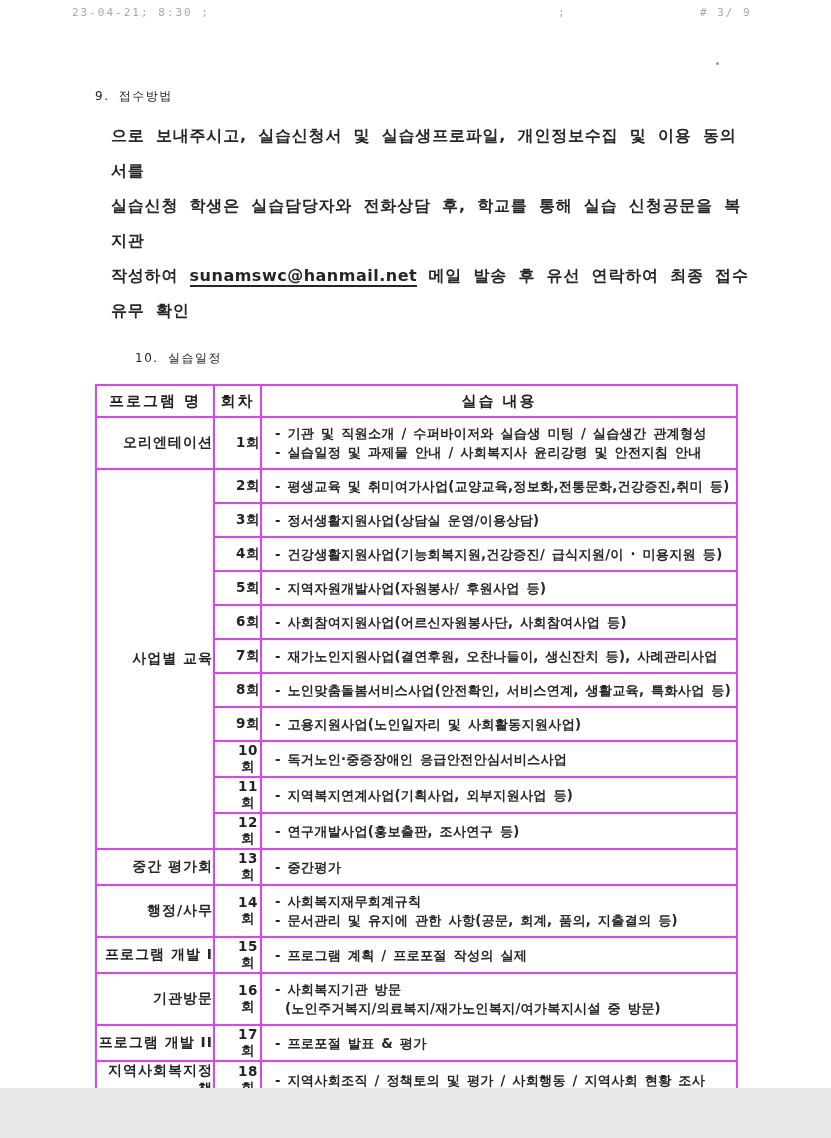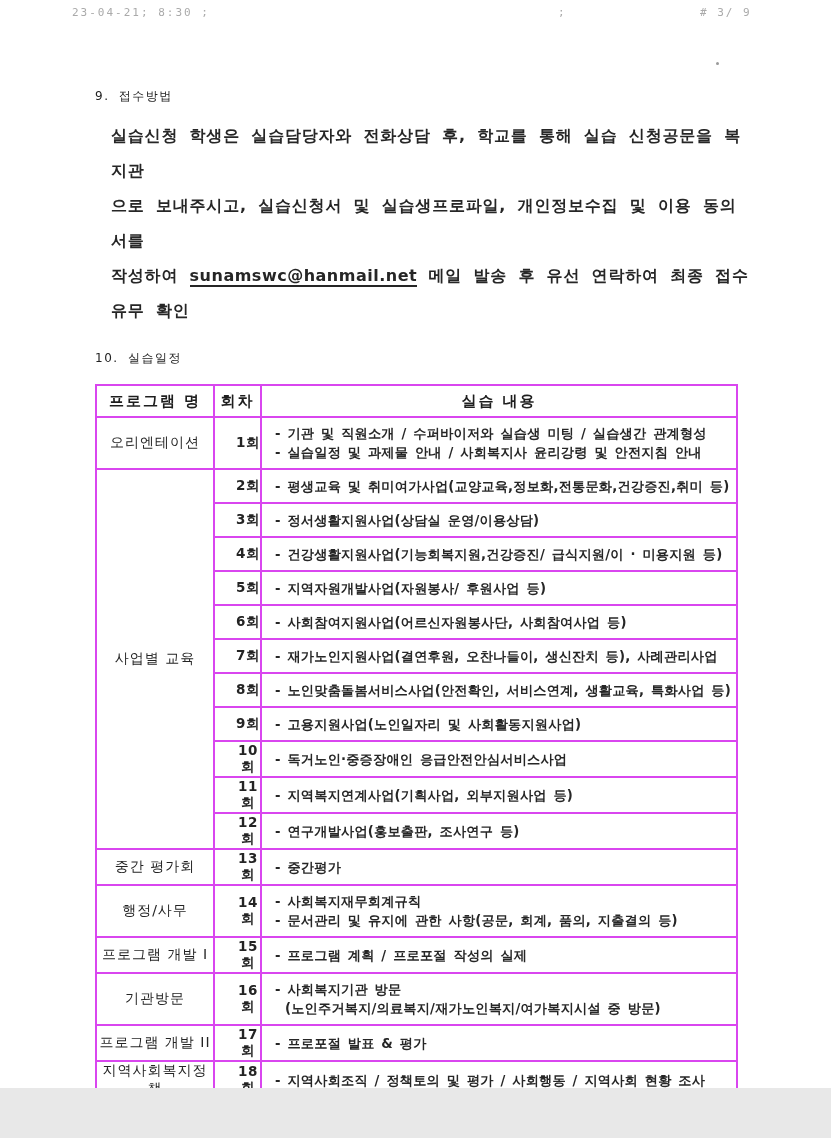--- a/index.html
+++ b/index.html
@@ -42,42 +42,42 @@
     font-size: 16px; font-weight: 700;
     line-height: 35px;
     letter-spacing: 0.8px; word-spacing: 5px;
     color: #262626;
   }
   .intro .email {
     text-decoration: none;
     border-bottom: 2px solid #262626;
     letter-spacing: 0.5px; word-spacing: 0; margin-top: 22px;
   }
-  .heading-schedule { margin-top: 22px; }
+  .heading-schedule { margin-top: 22px; margin-left: 40px; }
   
   table.schedule {
     margin-top: 17px;
     border-collapse: collapse;
     table-layout: fixed;
     width: 641px;
   }
   table.schedule th, table.schedule td {
     border: 2px solid #d946ef;
     vertical-align: middle;
   }
   table.schedule th {
     height: 32px;
     font-size: 15px; font-weight: 700;
     letter-spacing: 2px;
     text-align: center;
     color: #1e1e1e;
   }
   td.c-prog {
-    text-align: center;
-    font-size: 14px; font-weight: 400;
+    text-align: right;
+    font-size: 14px; font-weight: 700;
     letter-spacing: 1px;
     color: #242424;
   }
   td.c-no {
     text-align: center;
     font-size: 13.5px; font-weight: 700;
     letter-spacing: 0.5px;
     color: #242424;
     padding-left: 21px;
   }
@@ -108,22 +108,22 @@
     <span class="fax-center">;</span>
     <span class="fax-right"># 3/ 9</span>
   </div>
   <div class="artifact-dot"></div>
 
   <div class="content">
 
     <div class="sec-heading">9. 접수방법</div>
 
     <div class="intro">
+      <div>으로 보내주시고, 실습신청서 및 실습생프로파일, 개인정보수집 및 이용 동의서를</div>
       <div>실습신청 학생은 실습담당자와 전화상담 후, 학교를 통해 실습 신청공문을 복지관</div>
-      <div>으로 보내주시고, 실습신청서 및 실습생프로파일, 개인정보수집 및 이용 동의서를</div>
       <div><span>작성하여 </span><span class="email">sunamswc@hanmail.net</span><span> 메일 발송 후 유선 연락하여 최종 접수유무 확인</span></div>
     </div>
 
     <div class="sec-heading heading-schedule">10. 실습일정</div>
 
     <table class="schedule">
       <colgroup>
         <col style="width:118px">
         <col style="width:47px">
         <col style="width:476px">

